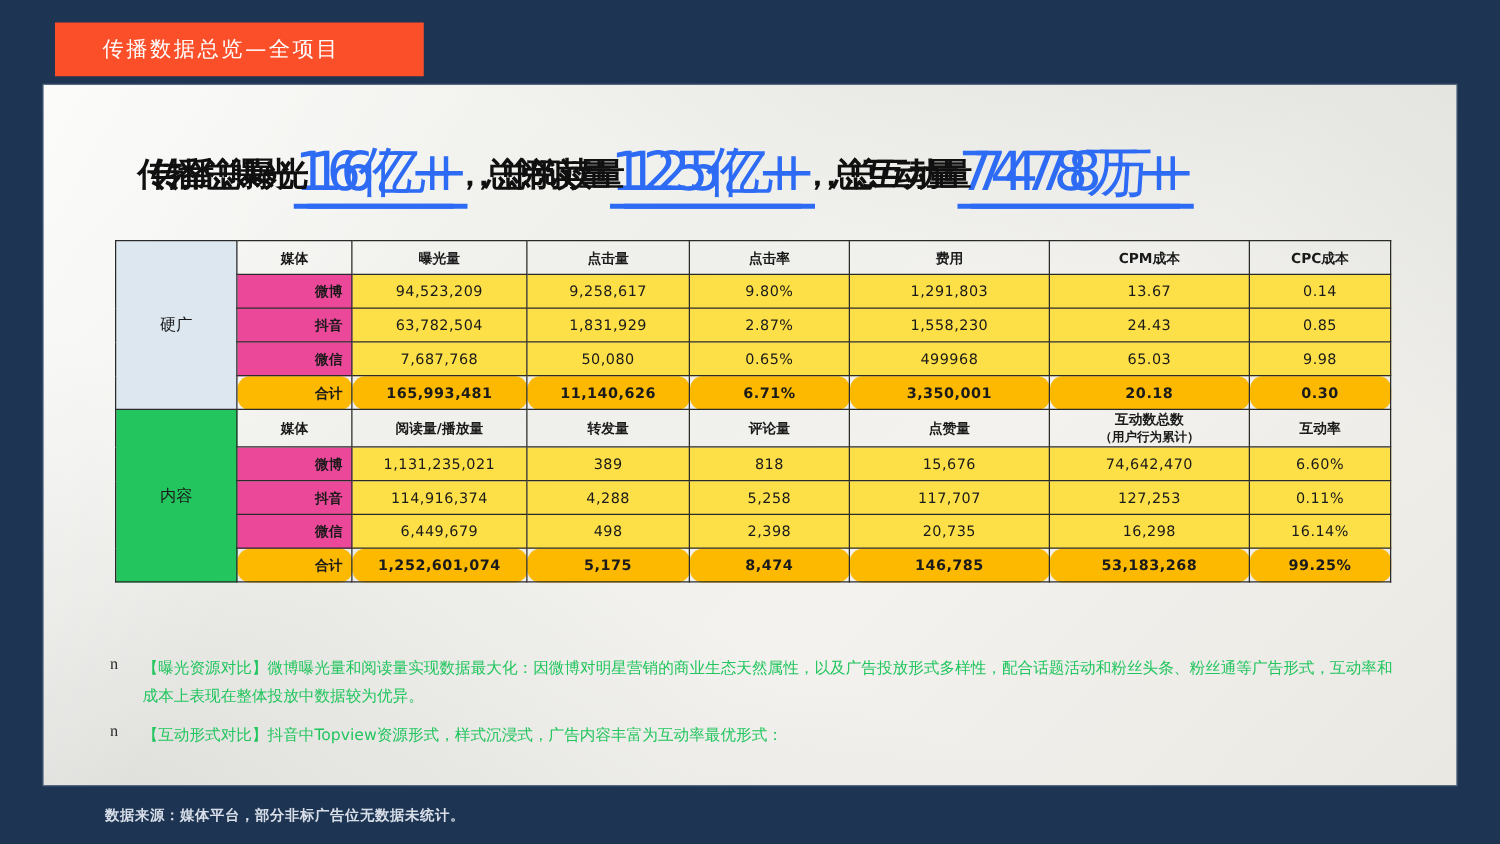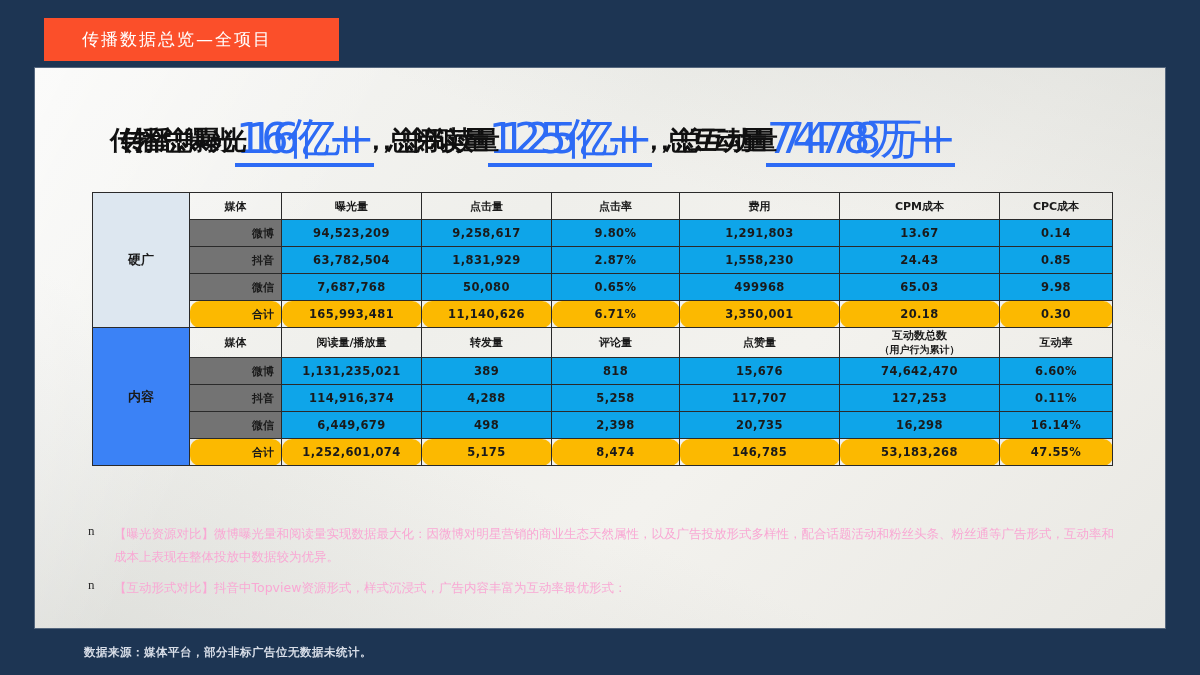--- a/index.html
+++ b/index.html
@@ -61,37 +61,37 @@
     position: relative; top: 4px;
   }
   .hl-cm { color:#101010; font-size:26px; font-weight:700; }
 
   
   #tblwrap { position: absolute; left: 92px; top: 192px; width: 1020px; z-index: 4; }
   table { border-collapse: collapse; width: 100%; table-layout: fixed;
           font-family: "DejaVu Sans", sans-serif; }
   td, th { border: 1px solid #2a2a2a; padding: 0; height: 27px;
            font-size: 11px; font-weight: 700; color: #1a1a1a; text-align: center; }
-  td.label { background: #dde7f0; font-size: 13px; font-weight: 700; color: #1a1a1a; }
-  td.label.green { background: #3b82f6; }
-  td.media { background: #737373; font-size: 11px; text-align: right; padding-right: 7px; }
-  td.val   { background: #0ea5e9; font-size: 11.5px; font-weight: 700; letter-spacing: .4px; }
+  td.label { background: #dde7f0; font-size: 13px; font-weight: 400; color: #1a1a1a; }
+  td.label.green { background: #22c55e; }
+  td.media { background: #ec4899; font-size: 11px; text-align: right; padding-right: 7px; }
+  td.val   { background: #fde047; font-size: 11.5px; font-weight: 400; letter-spacing: .4px; }
   tr.total td { background: #fcb900; font-weight: 700; border-radius: 10px; }
   tr.total td.media { background: #fcb900; }
   th.sub small { display: block; font-size: 10px; font-weight: 700; }
 
   
   #bullets { position: absolute; left: 88px; top: 522px; width: 1030px; z-index: 4; }
   .bullet { display: flex; margin-bottom: 8px; }
   .bullet .mark {
     width: 26px; flex: 0 0 26px; color: #2b2b2b; font-size: 13px;
     font-family: "Liberation Serif", serif; padding-top: 1px;
   }
   .bullet .btext {
-    font-size: 12.5px; color: #f9a8d4; line-height: 1.85;
+    font-size: 12.5px; color: #22c55e; line-height: 1.85;
     font-family: "DejaVu Sans", sans-serif; font-weight: 400;
   }
 
   
   #footer {
     position: absolute; left: 84px; top: 645px;
     color: #d8dee8; font-size: 11.5px; font-weight: 700;
     letter-spacing: .5px; font-family: "DejaVu Sans", sans-serif;
     z-index: 6;
   }
@@ -210,21 +210,21 @@
           <td class="val">16,298</td>
           <td class="val">16.14%</td>
         </tr>
         <tr class="total">
           <td class="media">合计</td>
           <td class="val">1,252,601,074</td>
           <td class="val">5,175</td>
           <td class="val">8,474</td>
           <td class="val">146,785</td>
           <td class="val">53,183,268</td>
-          <td class="val">47.55%</td>
+          <td class="val">99.25%</td>
         </tr>
       </tbody>
   </table>
 </div>
 
 <div id="bullets">
     <div class="bullet">
       <span class="mark">n</span>
       <span class="btext">【曝光资源对比】微博曝光量和阅读量实现数据最大化：因微博对明星营销的商业生态天然属性，以及广告投放形式多样性，配合话题活动和粉丝头条、粉丝通等广告形式，互动率和成本上表现在整体投放中数据较为优异。</span>
     </div>

